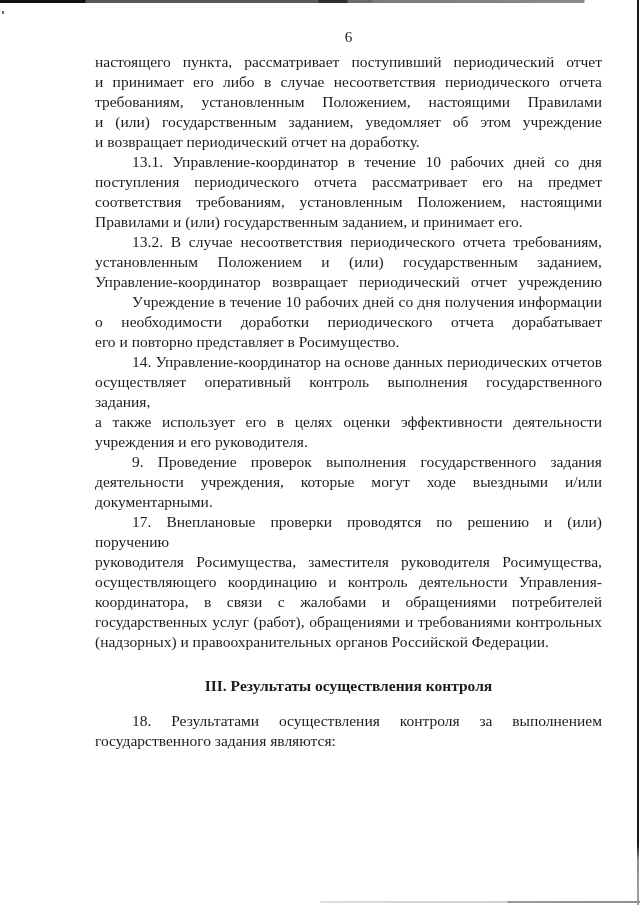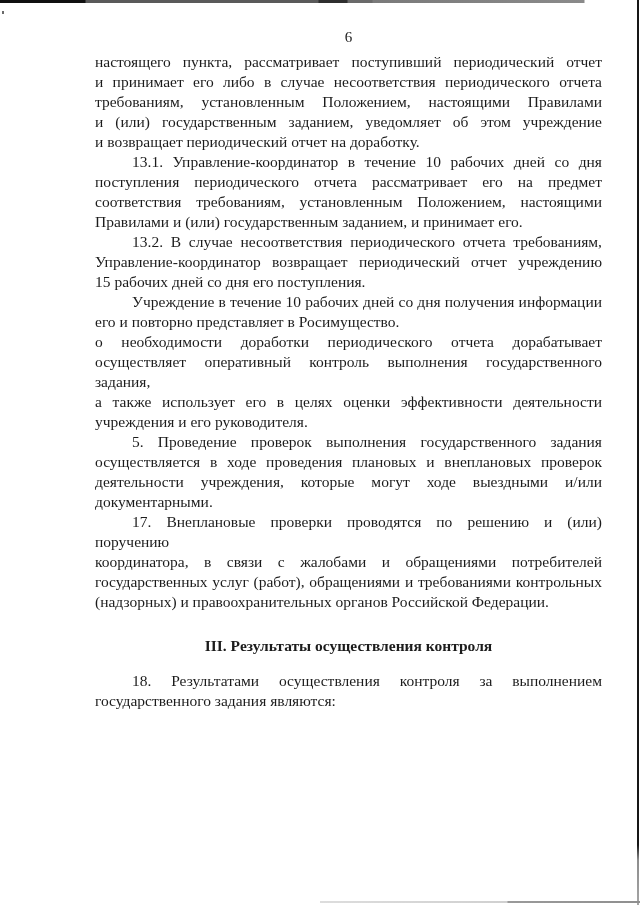--- a/index.html
+++ b/index.html
@@ -82,41 +82,43 @@
           <div class="line last">и возвращает периодический отчет на доработку.</div>
         </div>
         <div class="block paragraph indent">
           <div class="line first">13.1. Управление-координатор в течение 10 рабочих дней со дня</div>
           <div class="line">поступления периодического отчета рассматривает его на предмет</div>
           <div class="line">соответствия требованиям, установленным Положением, настоящими</div>
           <div class="line last">Правилами и (или) государственным заданием, и принимает его.</div>
         </div>
         <div class="block paragraph indent">
           <div class="line first">13.2. В случае несоответствия периодического отчета требованиям,</div>
+          <div class="line">установленным Положением и (или) государственным заданием,</div>
           <div class="line">Управление-координатор возвращает периодический отчет учреждению</div>
-          <div class="line last">15 рабочих дней со дня его поступления.</div>
         </div>
         <div class="block paragraph indent">
           <div class="line first">Учреждение в течение 10 рабочих дней со дня получения информации</div>
+          <div class="line">о необходимости доработки периодического отчета дорабатывает</div>
           <div class="line last">его и повторно представляет в Росимущество.</div>
-          <div class="line">о необходимости доработки периодического отчета дорабатывает</div>
         </div>
         <div class="block paragraph indent">
+          <div class="line first">14. Управление-координатор на основе данных периодических отчетов</div>
           <div class="line">осуществляет оперативный контроль выполнения государственного задания,</div>
           <div class="line">а также использует его в целях оценки эффективности деятельности</div>
           <div class="line last">учреждения и его руководителя.</div>
         </div>
         <div class="block paragraph indent">
-          <div class="line first">5. Проведение проверок выполнения государственного задания</div>
-          <div class="line">осуществляется в ходе проведения плановых и внеплановых проверок</div>
+          <div class="line first">9. Проведение проверок выполнения государственного задания</div>
           <div class="line">деятельности учреждения, которые могут ходе выездными и/или</div>
           <div class="line last">документарными.</div>
         </div>
         <div class="block paragraph indent">
           <div class="line first">17. Внеплановые проверки проводятся по решению и (или) поручению</div>
+          <div class="line">руководителя Росимущества, заместителя руководителя Росимущества,</div>
+          <div class="line">осуществляющего координацию и контроль деятельности Управления-</div>
           <div class="line">координатора, в связи с жалобами и обращениями потребителей</div>
           <div class="line">государственных услуг (работ), обращениями и требованиями контрольных</div>
           <div class="line last">(надзорных) и правоохранительных органов Российской Федерации.</div>
         </div>
         <div class="block heading">
           <div class="line first">III. Результаты осуществления контроля</div>
         </div>
         <div class="block paragraph indent">
           <div class="line first">18. Результатами осуществления контроля за выполнением</div>
           <div class="line last">государственного задания являются:</div>

